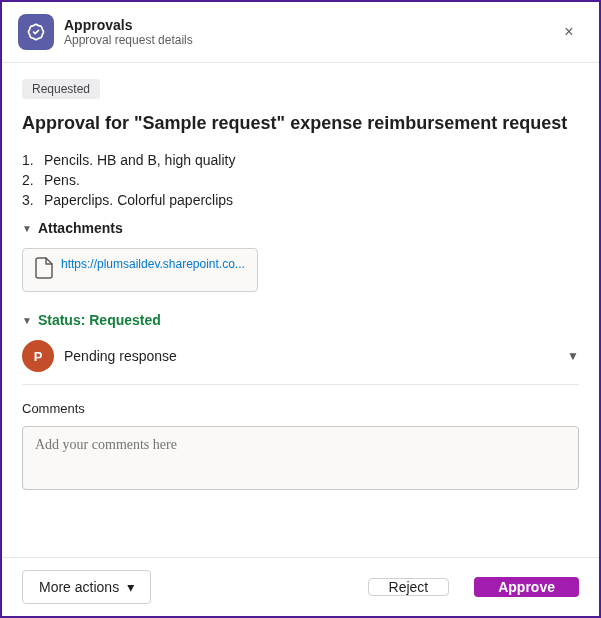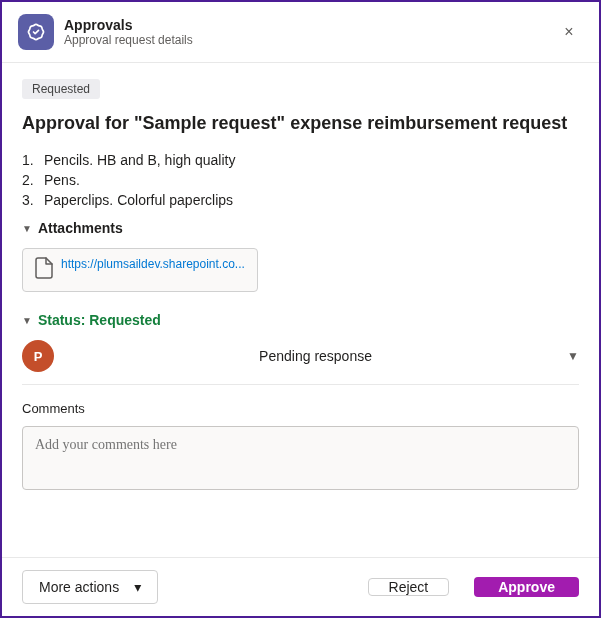--- a/index.html
+++ b/index.html
@@ -182,21 +182,20 @@
       align-items: center;
       justify-content: center;
       color: #fff;
       font-size: 13px;
       font-weight: 600;
     }
     .status-text {
       font-size: 14px;
       color: #201f1e;
       flex: 1;
-      text-align: center;
     }
     .status-expand {
       color: #605e5c;
       font-size: 12px;
       cursor: pointer;
     }
     .comments-label {
       font-size: 13px;
       color: #201f1e;
       font-weight: 500;
@@ -219,21 +218,21 @@
       display: flex;
       align-items: center;
       padding: 12px 20px;
       border-top: 1px solid #e8e8e8;
       flex-shrink: 0;
       background: #fff;
     }
     .more-actions-btn {
       display: flex;
       align-items: center;
-      gap: 15px;
+      gap: 8px;
       padding: 8px 16px;
       border: 1px solid #d0d0d0;
       border-radius: 4px;
       background: #fff;
       font-size: 14px;
       cursor: pointer;
       color: #201f1e;
     }
     .spacer { flex: 1; }
     .reject-btn {

